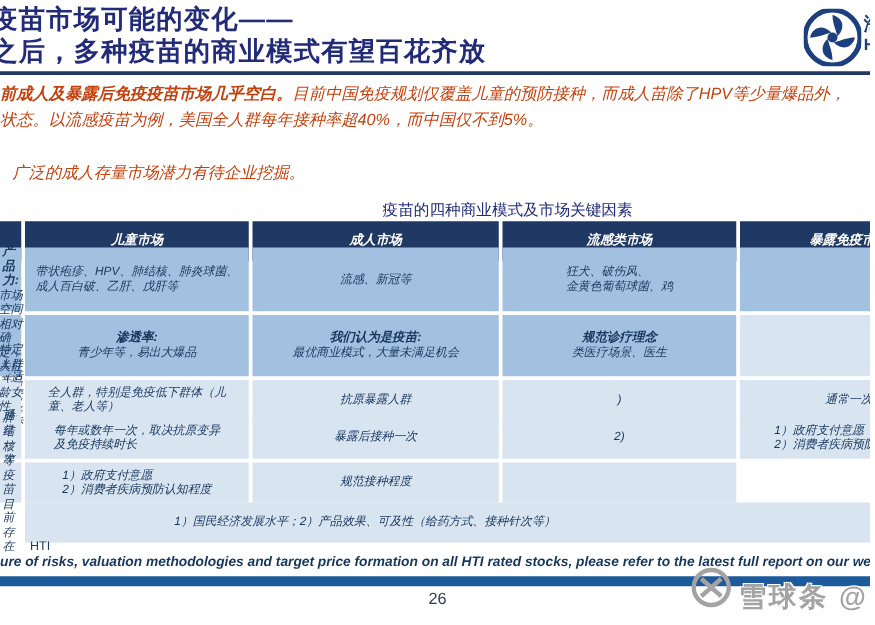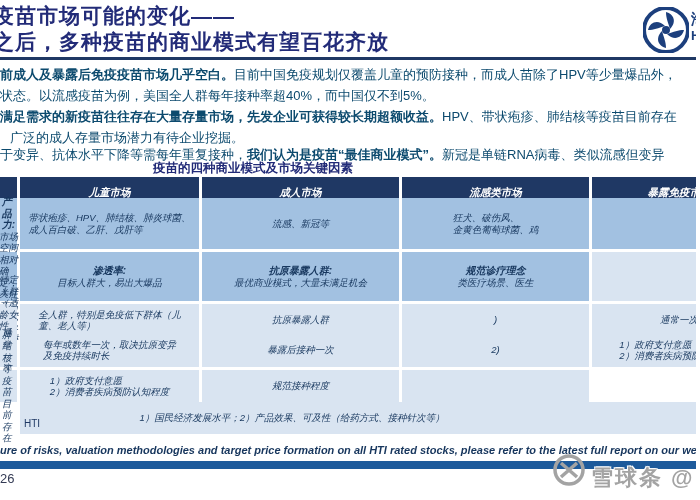--- a/index.html
+++ b/index.html
@@ -7,47 +7,47 @@
   .slide { position:relative; width:696px; height:500px; overflow:hidden; background:#fff; }
 
   
   .title-block { position:absolute; left:-7px; top:3px; color:#222B78; font-weight:bold; }
   .title-line { font-size:21px; line-height:26px; letter-spacing:1px; white-space:nowrap; }
   .logo-wrap { position:absolute; left:643px; top:7px; width:46px; height:46px; }
   .logo-frag { position:absolute; left:691px; color:#1C3F7D; font-weight:bold; white-space:nowrap; }
   .rule { position:absolute; left:0; top:57px; width:700px; height:3px; background:#1F3864; }
 
   
-  .bullet-line { position:absolute; left:0; white-space:nowrap; font-size:13px; color:#0c4a6e; }
+  .bullet-line { position:absolute; left:0; white-space:nowrap; font-size:13px; color:#c2410c;font-style:italic; }
   .bullet-line .b { font-weight:bold; }
 
   
-  .tbl-title { position:absolute; top:160px; left:0; width:506px; text-align:center;
-               font-size:12.5px; font-weight:bold; color:#222B78; }
+  .tbl-title { position:absolute; top:160px; left:0; width:506px; text-align:right;
+               font-size:12.5px; font-weight:normal; color:#222B78; }
   .vtable { position:absolute; left:0; top:177px; display:grid;
             grid-template-columns:17px 179px 197px 187px 174px;
             grid-template-rows:18px 51px 49px 26px 34px 29px 23px;
             gap:3px; background:#fff; }
   .cell { display:flex; flex-direction:column; align-items:center; justify-content:center;
           text-align:left; font-size:9.5px; line-height:11.5px; color:#17375E;
           white-space:pre-line; padding:16px 2px;font-style:italic; }
   .head { background:#1F3864; color:#FFFFFF; font-weight:bold; font-size:10.5px; }
   .r-mid { background:#A2C1E1; }
   .r-light { background:#D9E4F1; }
   .lbl { font-weight:bold; font-size:10px; display:block; }
   .span-cell { position:relative; }
   .span-cell .center-text { position:absolute; left:272px; top:50%;
           transform:translate(-50%,-50%); white-space:nowrap; }
 
   
-  .src-label { position:absolute; left:24px; top:418px; font-size:10px; color:#1F3864; }
+  .src-label { position:absolute; left:24px; top:432px; font-size:10px; color:#1F3864; }
   .disclaimer { position:absolute; left:0; top:444px; white-space:nowrap;
                 font-size:11px; font-style:italic; font-weight:bold; color:#17365D; }
   .footer-bar { position:absolute; left:0; top:461px; width:700px; height:8px; background:#1D5A9B; }
-  .page-num { position:absolute; left:0; top:471px; width:700px; 
+  .page-num { position:absolute; left:0; top:471px; width:700px; text-align:center;
               font-size:13px; color:#333A54; }
   .watermark { position:absolute; left:552px; top:451px; display:flex; align-items:center;
                gap:5px; color:#A3A3A3; z-index:5; }
   .watermark .wm-text { font-size:22px; font-weight:bold; letter-spacing:2px; white-space:nowrap;
                text-shadow:1px 1px 0 #fff,-1px -1px 0 #fff,1px -1px 0 #fff,-1px 1px 0 #fff;margin-top:12px; }
 </style>
 </head>
 <body>
 
 <div class="slide">
@@ -73,28 +73,22 @@
   <div class="logo-frag" style="top:28px; font-size:13px;">H</div>
 
   <div class="rule"></div>
 
   <div class="bullet-line" style="top:66px;">
     <span class="b">前成人及暴露后免疫疫苗市场几乎空白。</span><span>目前中国免疫规划仅覆盖儿童的预防接种，而成人苗除了HPV等少量爆品外，</span>
   </div>
   <div class="bullet-line" style="top:87px;">
     <span>状态。以流感疫苗为例，美国全人群每年接种率超40%，而中国仅不到5%。</span>
   </div>
-  <div class="bullet-line" style="top:108px;">
-    <span class="b">满足需求的新疫苗往往存在大量存量市场，先发企业可获得较长期超额收益。</span><span>HPV、带状疱疹、肺结核等疫苗目前存在</span>
-  </div>
   <div class="bullet-line" style="top:129px; left:10px;">
     <span>广泛的成人存量市场潜力有待企业挖掘。</span>
-  </div>
-  <div class="bullet-line" style="top:146px;">
-    <span>于变异、抗体水平下降等需每年重复接种，</span><span class="b">我们认为是疫苗“最佳商业模式”。</span><span>新冠是单链RNA病毒、类似流感但变异</span>
   </div>
 
   <div class="tbl-title">疫苗的四种商业模式及市场关键因素</div>
 
   <div class="vtable">
 
     <div class="cell head"></div>
     <div class="cell head">儿童市场</div>
     <div class="cell head">成人市场</div>
     <div class="cell head">流感类市场</div>
@@ -108,24 +102,24 @@
 金黄色葡萄球菌、鸡</div>
 
     <div class="cell r-mid"></div>
     <div class="cell r-mid">
       <span class="lbl">产品力:</span>
       <span>市场空间相对确定，
 关注产品替代及格局变化</span>
     </div>
     <div class="cell r-mid">
       <span class="lbl">渗透率:</span>
-      <span>目标人群大，易出大爆品</span>
+      <span>青少年等，易出大爆品</span>
     </div>
     <div class="cell r-mid">
-      <span class="lbl">抗原暴露人群:</span>
+      <span class="lbl">我们认为是疫苗:</span>
       <span>最优商业模式，大量未满足机会</span>
     </div>
     <div class="cell r-mid">
       <span class="lbl">规范诊疗理念</span>
       <span>类医疗场景、医生</span>
     </div>
 
     <div class="cell r-light"></div>
     <div class="cell r-light">特定人群（适龄女性、老年人等）</div>
     <div class="cell r-light">全人群，特别是免疫低下群体（儿

